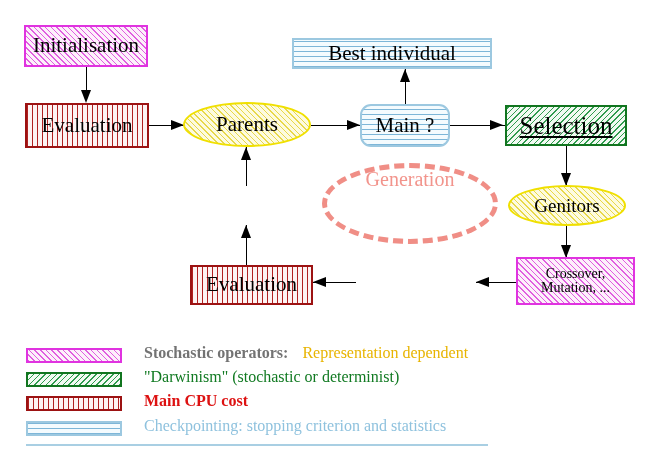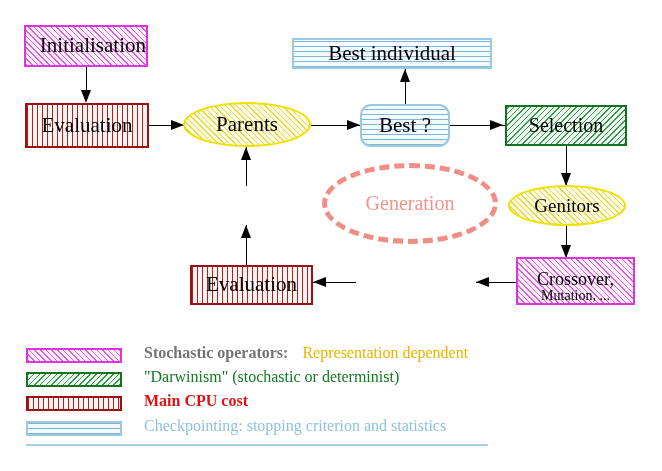--- a/index.html
+++ b/index.html
@@ -23,21 +23,20 @@
     z-index:3;
   }
   .node .lbl{position:relative;z-index:4;line-height:1.02;}
 
   
   .hatch-magenta{
     background-color:#fdf0fb;
     background-image:repeating-linear-gradient(45deg,
         #e05fe0 0px,#e05fe0 1px,rgba(255,255,255,0) 1px,rgba(255,255,255,0) 4px);
     border:2px solid #e033e0;
-    justify-content:flex-end;
   }
   .hatch-green{
     background-color:#f2faf2;
     background-image:repeating-linear-gradient(-45deg,
         #2f9b4e 0px,#2f9b4e 1px,rgba(255,255,255,0) 1px,rgba(255,255,255,0) 4px);
     border:2px solid #11751f;
   }
   .hatch-red{
     background-color:#fdf3f3;
     background-image:repeating-linear-gradient(90deg,
@@ -59,21 +58,21 @@
   }
   .rounded{border-radius:11px;}
 
   
   .gen-ellipse{
     position:absolute;
     box-sizing:border-box;
     border:5px dashed #f08e86;
     border-radius:50%;
     background:transparent;
-    display:flex;align-items:center;justify-content:center;
+    display:flex;justify-content:center;
     color:#f2948c;
     z-index:1;
   }
 
   
   .arrow{position:absolute;z-index:2;}
   .arrow .shaft-v{position:absolute;left:0;top:0;width:1px;background:#000;}
   .arrow .shaft-h{position:absolute;left:0;top:0;height:1px;background:#000;}
   .head{position:absolute;width:0;height:0;}
   .head-down{border-left:5px solid transparent;border-right:5px solid transparent;border-top:13px solid #000;}
@@ -104,43 +103,43 @@
 
   <div class="node hatch-yellow-ell" style="left:183px;top:102px;width:128px;height:45px;">
     <span class="lbl" style="font-size:21px;">Parents</span>
   </div>
 
   <div class="node hatch-blue" style="left:292px;top:38px;width:200px;height:31px;">
     <span class="lbl" style="font-size:21px;">Best individual</span>
   </div>
 
   <div class="node hatch-blue rounded" style="left:360px;top:104px;width:90px;height:43px;">
-    <span class="lbl" style="font-size:21px;">Best ?</span>
+    <span class="lbl" style="font-size:21px;">Main ?</span>
   </div>
 
   <div class="node hatch-green" style="left:505px;top:105px;width:122px;height:41px;">
-    <span class="lbl" style="font-size:20px;">Selection</span>
+    <span class="lbl" style="font-size:25px;text-decoration:underline;">Selection</span>
   </div>
 
 
   <div class="gen-ellipse" style="left:322px;top:163px;width:176px;height:81px;">
     <span class="lbl" style="font-size:20px;">Generation</span>
   </div>
 
   <div class="node hatch-yellow-ell" style="left:508px;top:185px;width:118px;height:41px;">
     <span class="lbl" style="font-size:19px;">Genitors</span>
   </div>
 
   <div class="node hatch-red" style="left:190px;top:265px;width:123px;height:40px;">
     <span class="lbl" style="font-size:21px;">Evaluation</span>
   </div>
 
 
   <div class="node hatch-magenta" style="left:516px;top:257px;width:119px;height:48px;flex-direction:column;">
-    <span class="lbl" style="font-size:18px;">Crossover,</span>
+    <span class="lbl" style="font-size:14px;">Crossover,</span>
     <span class="lbl" style="font-size:14px;">Mutation, ...</span>
   </div>
 
   <div class="arrow" style="left:86px;top:67px;">
     <div class="shaft-v" style="height:30px;"></div>
     <div class="head head-down" style="left:-5px;top:23px;"></div>
   </div>
 
   <div class="arrow" style="left:149px;top:125px;">
     <div class="shaft-h" style="width:36px;"></div>

